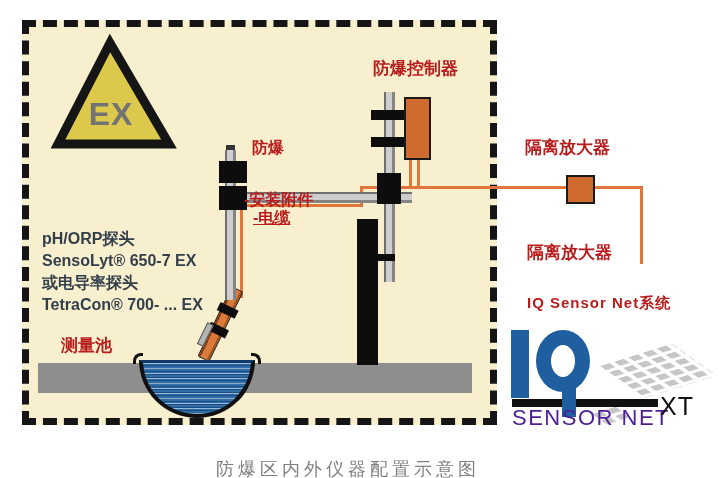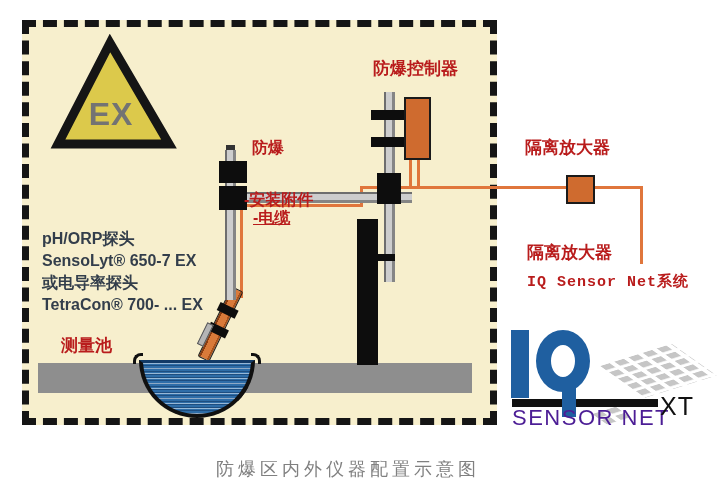--- a/index.html
+++ b/index.html
@@ -18,22 +18,22 @@
 
   
   .lbl {
     position:absolute; color:#b91c1c; font-weight:bold;
     white-space:nowrap; line-height:1.1;
   }
   .lbl-16 { font-size:16px;text-align:center; }
   .lbl-17 { font-size:17px; }
   .probe-block { position:absolute; left:42px; top:228px; color:#333e4b;
     font-weight:bold; font-size:16px; line-height:22px; white-space:nowrap; }
-  .mono-lbl { font-family:Liberation Mono, monospace; font-size:15px;
-    letter-spacing:1px; font-weight:bold; }
+  .mono-lbl { font-family:Liberation Sans, sans-serif; font-size:15px;
+    letter-spacing:1px; font-weight:bold;margin-top:20px; }
 
   
   .pole-v { background:linear-gradient(90deg,#6e6e6e 0 2px,#cdcdcd 2px 8px,#858585 8px); }
   .pole-h { background:linear-gradient(180deg,#6e6e6e 0 2px,#cdcdcd 2px 8px,#858585 8px); }
   .blk { background:#0d0d0d; }
   .cable { background:#e0763c; }
   .obox { background:#cf6b2f; border:2px solid #1a1a1a; }
 
   
   .platform { left:38px; top:363px; width:434px; height:30px; background:#8e8e8e; }

